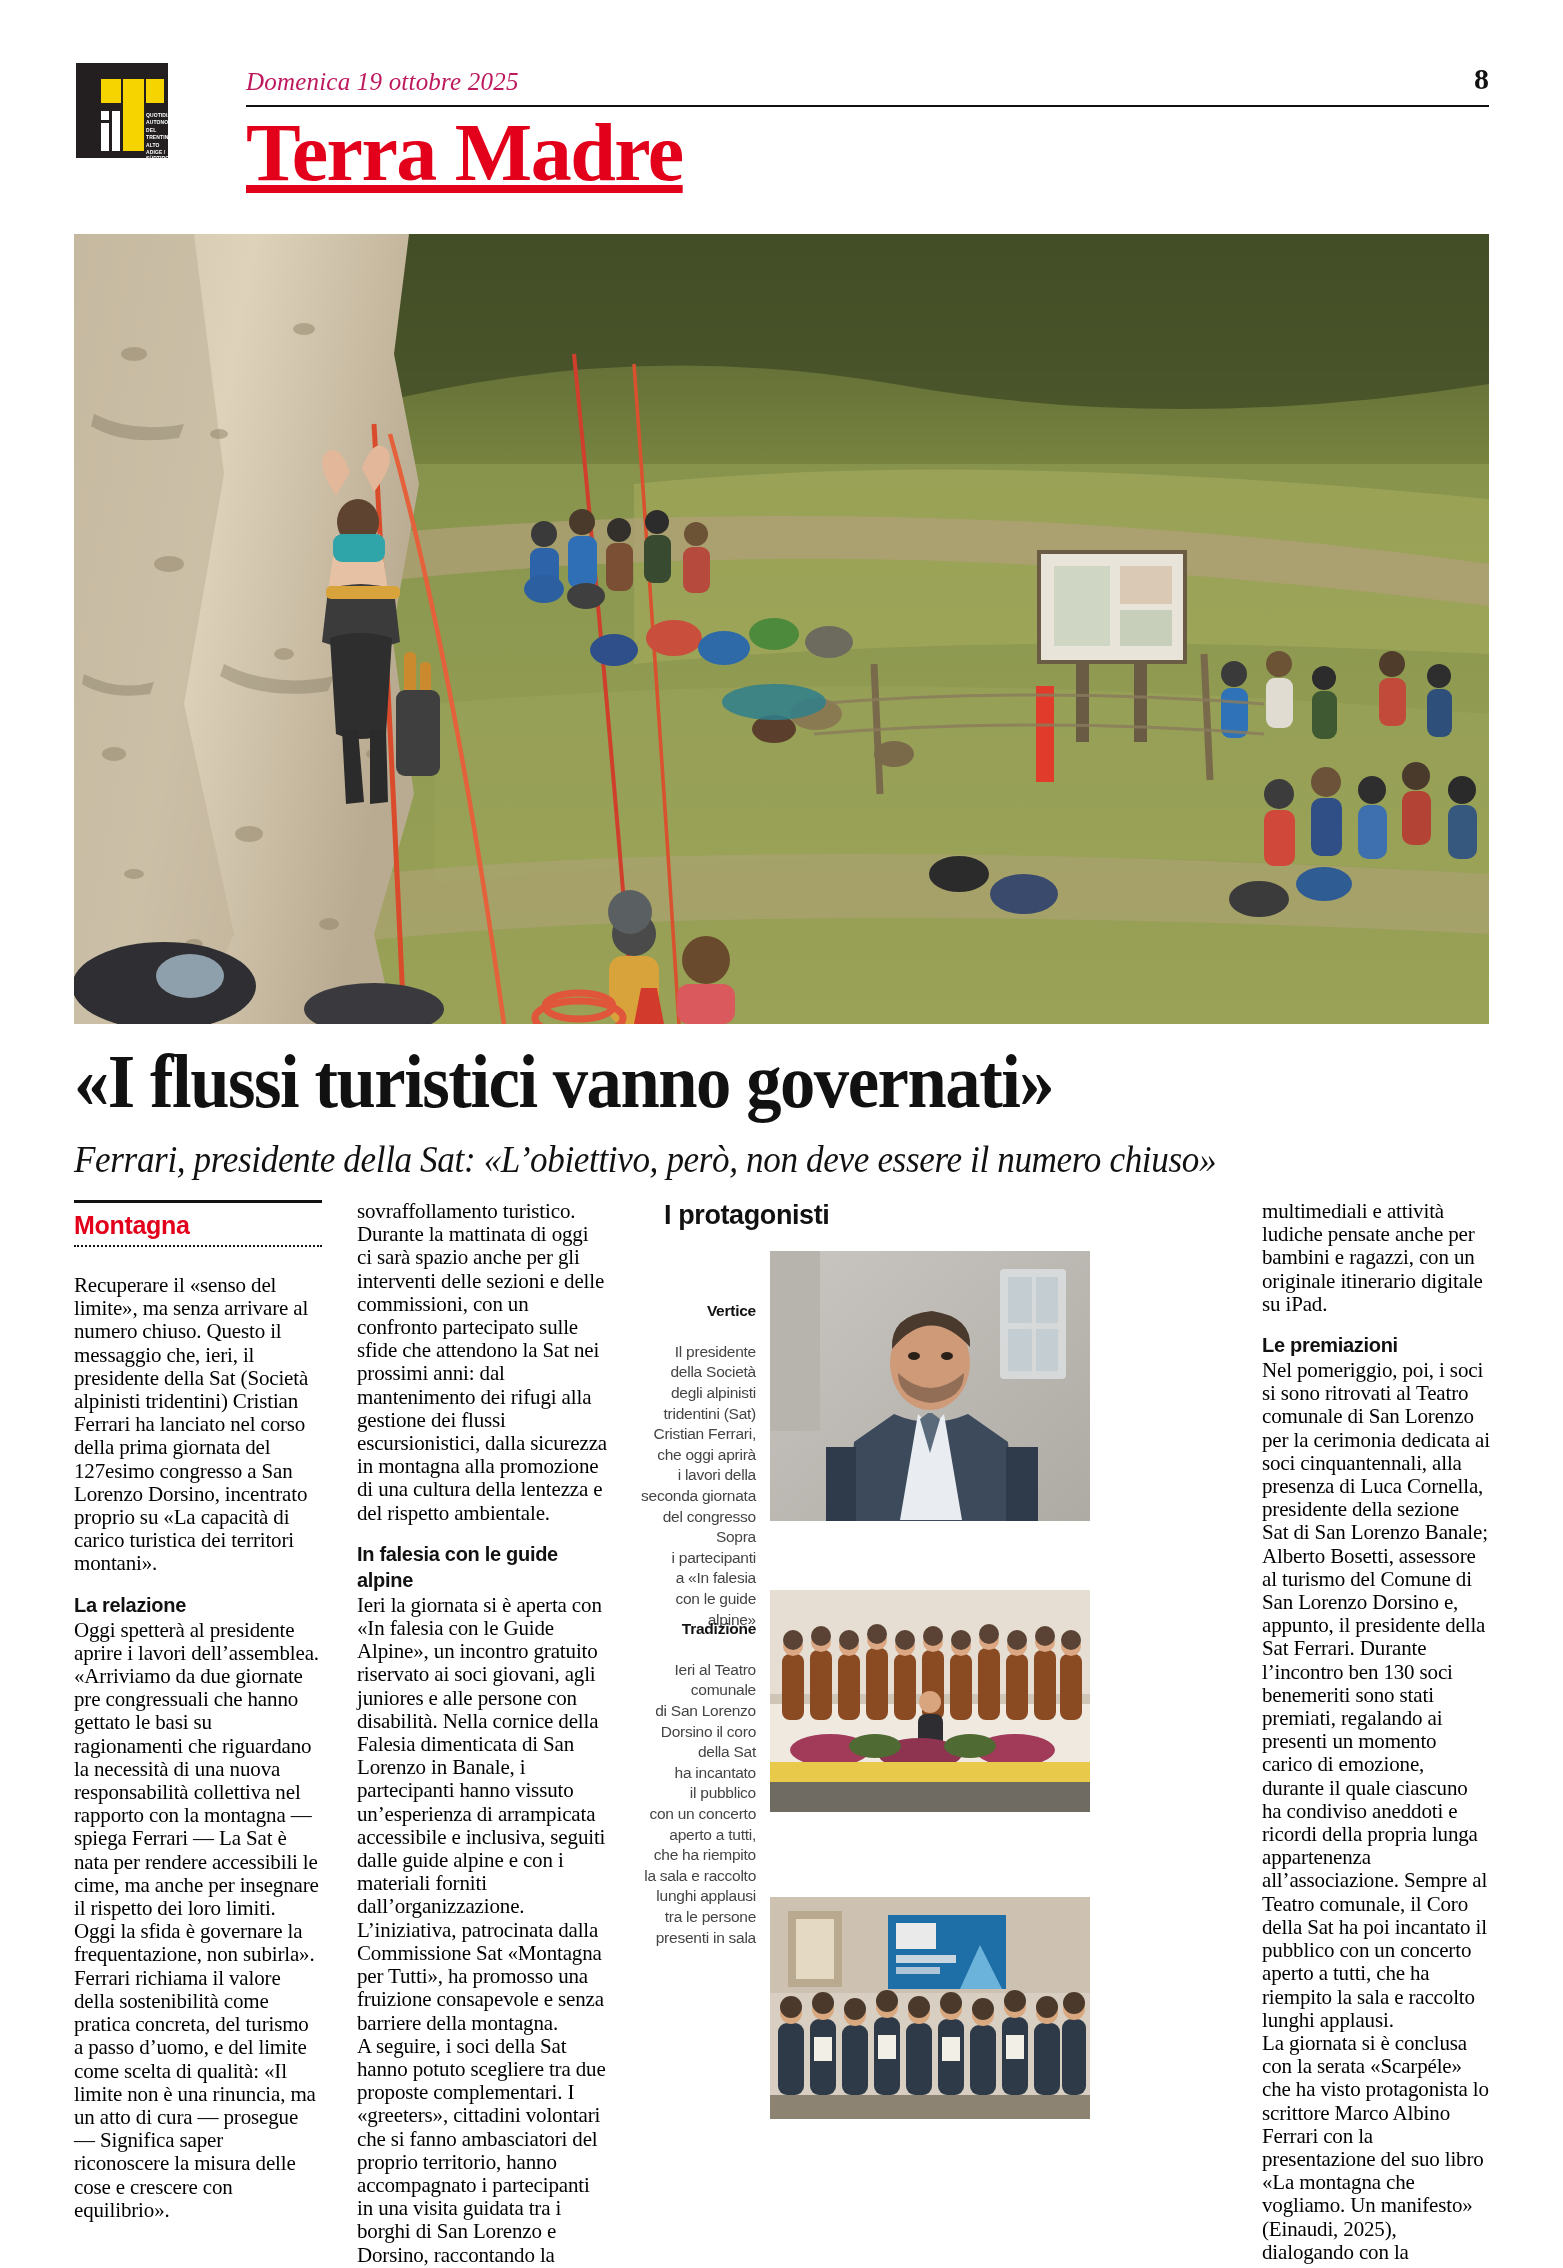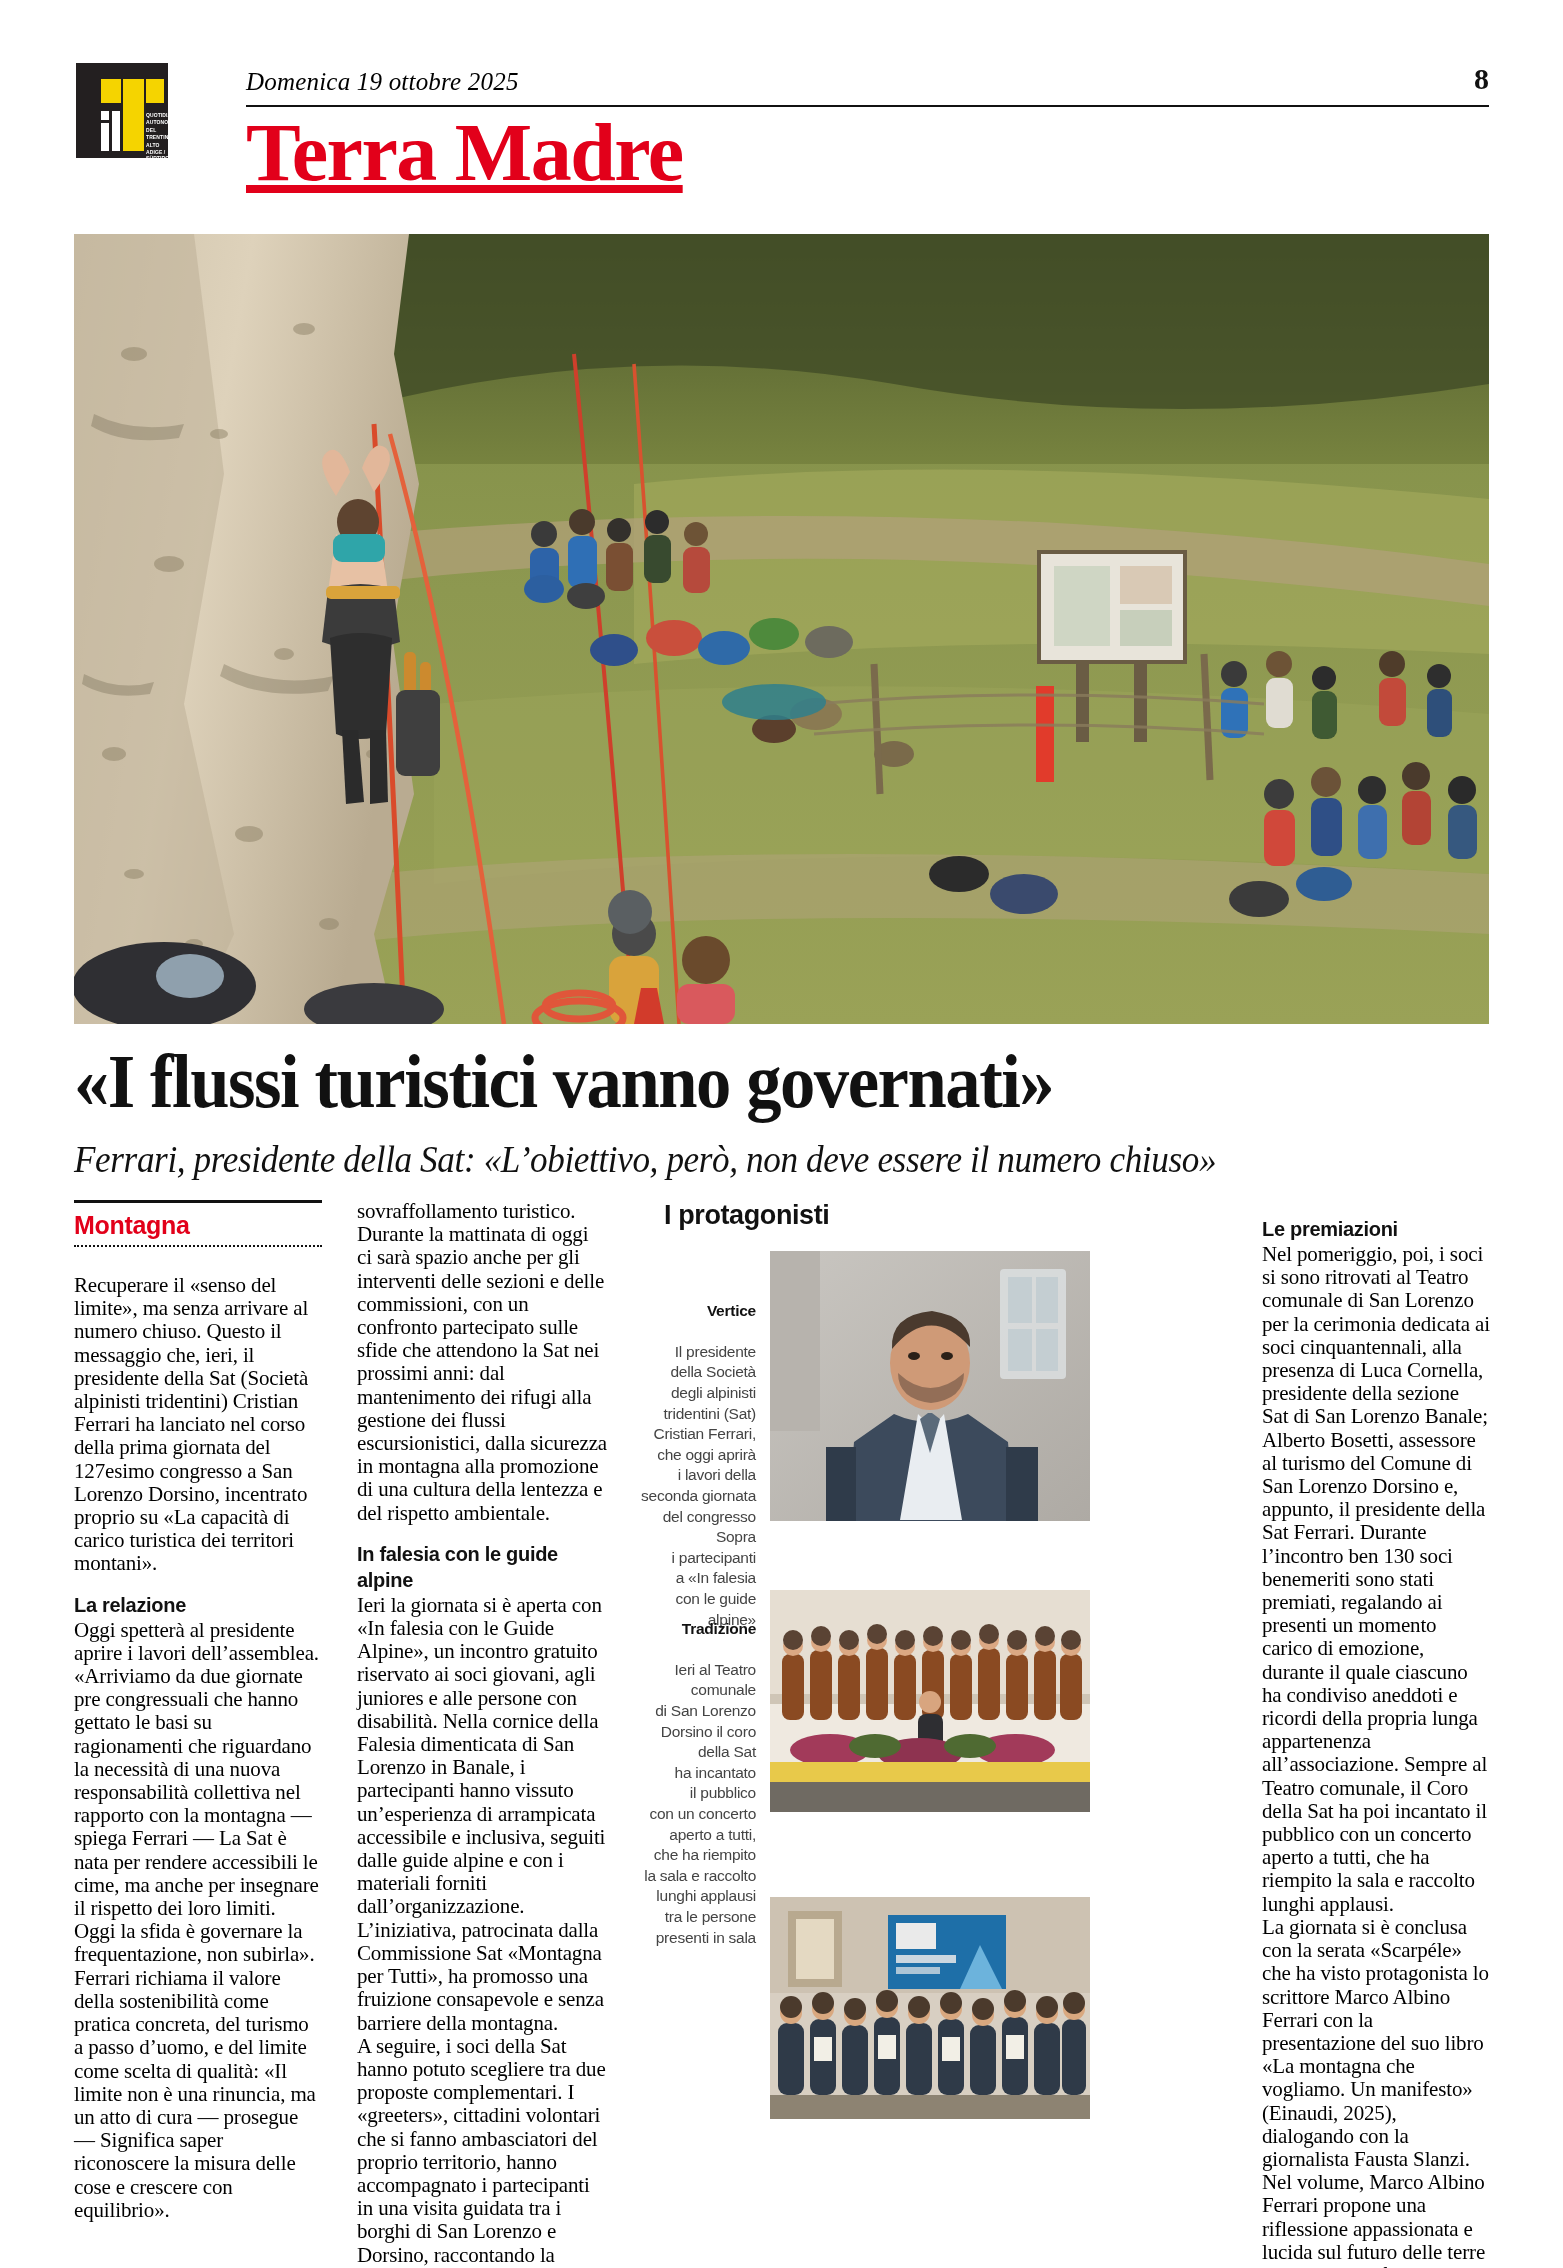--- a/index.html
+++ b/index.html
@@ -27,21 +27,21 @@
   .logo .l-stem{position:absolute;left:36px;top:48px;width:8px;height:40px;background:#fff;}
   .logo .tagline{
     position:absolute;left:70px;top:48px;width:26px;
     color:#fff;font-family:"Liberation Sans",sans-serif;
     font-size:5px;line-height:6.4px;font-weight:bold;letter-spacing:.1px;
     transform:scaleY(1.15);transform-origin:top left;
   }
   .dateline{
     position:absolute;left:246px;top:68px;
     font-family:"Liberation Serif",serif;font-style:italic;
-    font-size:25px;color:#000000;letter-spacing:.2px;
+    font-size:25px;color:#be185d;letter-spacing:.2px;
   }
   .pagenum{
     position:absolute;right:74px;top:62px;
     font-family:"Liberation Serif",serif;font-weight:bold;
     font-size:30px;color:#111;
   }
   .rule-top{position:absolute;left:246px;right:74px;top:105px;height:2px;background:#111;}
   .section-title{
     position:absolute;left:246px;top:110px;
     font-family:"Liberation Serif",serif;font-weight:bold;
@@ -359,20 +359,21 @@
 
     <div class="col c2">
       <div class="body body-p">sovraffollamento turistico. Durante la mattinata di oggi ci sarà spazio anche per gli interventi delle sezioni e delle commissioni, con un confronto partecipato sulle sfide che attendono la Sat nei prossimi anni: dal mantenimento dei rifugi alla gestione dei flussi escursionistici, dalla sicurezza in montagna alla promozione di una cultura della lentezza e del rispetto ambientale.</div>
       <div class="sub">In falesia con le guide alpine</div>
       <div class="body body-p">Ieri la giornata si è aperta con «In falesia con le Guide Alpine», un incontro gratuito riservato ai soci giovani, agli juniores e alle persone con disabilità. Nella cornice della Falesia dimenticata di San Lorenzo in Banale, i partecipanti hanno vissuto un’esperienza di arrampicata accessibile e inclusiva, seguiti dalle guide alpine e con i materiali forniti dall’organizzazione. L’iniziativa, patrocinata dalla Commissione Sat «Montagna per Tutti», ha promosso una fruizione consapevole e senza barriere della montagna.</div>
       <div class="body body-p">A seguire, i soci della Sat hanno potuto scegliere tra due proposte complementari. I «greeters», cittadini volontari che si fanno ambasciatori del proprio territorio, hanno accompagnato i partecipanti in una visita guidata tra i borghi di San Lorenzo e Dorsino, raccontando la storia, le tradizioni e la quotidianità dei luoghi attraverso aneddoti e incontri diretti. Nati a New York negli anni ’90, i greeters sono oggi presenti in tutto il mondo e promuovono un turismo lento e relazionale, dove l’esperienza si costruisce attraverso il contatto umano e l’autenticità dei racconti.</div>
 
     </div>
 
     <div class="col c4">
+      <div class="body body-p">multimediali e attività ludiche pensate anche per bambini e ragazzi, con un originale itinerario digitale su iPad.</div>
       <div class="sub">Le premiazioni</div>
       <div class="body body-p">Nel pomeriggio, poi, i soci si sono ritrovati al Teatro comunale di San Lorenzo per la cerimonia dedicata ai soci cinquantennali, alla presenza di Luca Cornella, presidente della sezione Sat di San Lorenzo Banale; Alberto Bosetti, assessore al turismo del Comune di San Lorenzo Dorsino e, appunto, il presidente della Sat Ferrari. Durante l’incontro ben 130 soci benemeriti sono stati premiati, regalando ai presenti un momento carico di emozione, durante il quale ciascuno ha condiviso aneddoti e ricordi della propria lunga appartenenza all’associazione. Sempre al Teatro comunale, il Coro della Sat ha poi incantato il pubblico con un concerto aperto a tutti, che ha riempito la sala e raccolto lunghi applausi.</div>
       <div class="body body-p">La giornata si è conclusa con la serata «Scarpéle» che ha visto protagonista lo scrittore Marco Albino Ferrari con la presentazione del suo libro «La montagna che vogliamo. Un manifesto» (Einaudi, 2025), dialogando con la giornalista Fausta Slanzi.</div>
       <div class="body body-p">Nel volume, Marco Albino Ferrari propone una riflessione appassionata e lucida sul futuro delle terre alte: un «manifesto» per una montagna abitata e viva, capace di coniugare tradizione e cambiamento, tutela e sviluppo sostenibile. Con il suo stile diretto e narrativo, invita a superare stereotipi e contrapposizioni, per immaginare una montagna dove lavoro, comunità e paesaggio tornino a dialogare. «Le montagne italiane sono un pulviscolo di differenze — ha sottolineato Ferrari — È ora di dire forte e chiaro qual è la montagna che vogliamo».</div>
     </div>
   </div>
 
   <div class="protag-title">I protagonisti</div>
 
   <div class="cap cap1">

